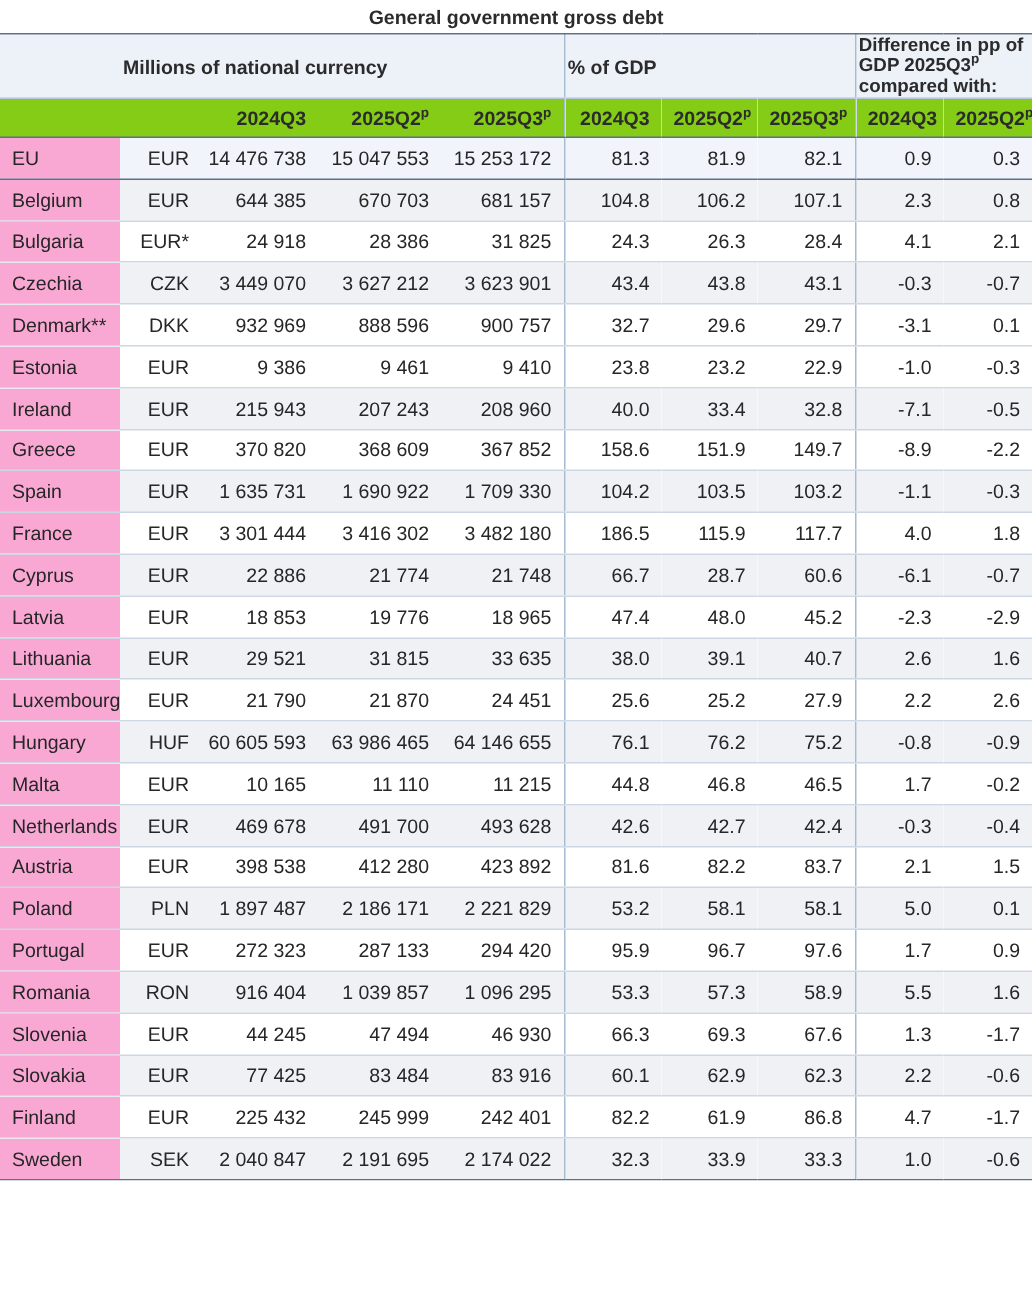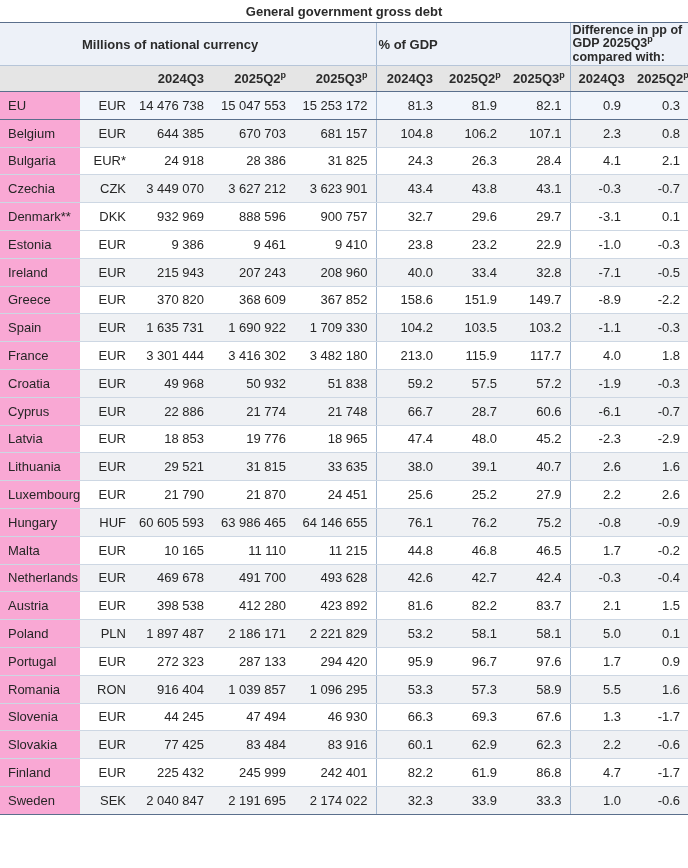--- a/index.html
+++ b/index.html
@@ -16,21 +16,21 @@
   
   tr.ghead th{
     background:#edf1f8;font-weight:bold;font-size:13px;color:#2b2b2b;
     height:42px;vertical-align:middle;text-align:left;
     border-bottom:1px solid #b6c5d8;padding:0 2px;
   }
   tr.ghead th.diff-head{font-size:12.5px;line-height:13.5px;}
 
   
   tr.qhead th{
-    background:#e5e5e5;font-weight:bold;font-size:13px;color:#2b2b2b;
+    background:#84cc16;font-weight:bold;font-size:13px;color:#2b2b2b;
     height:25px;vertical-align:middle;text-align:right;padding:0 8px;
     border-bottom:1px solid #5a6f8c;
   }
 
   
   tr.data td{height:26.8px;vertical-align:middle;border-bottom:1px solid #cdd7e3;}
   tr.data:last-child td{border-bottom:1px solid #5a6f8c;}
   td.country{background:#f9a8d4;text-align:left;padding:0 4px 0 8px;}
   td.cur{text-align:right;padding:0 4px 0 6px;}
   td.num{text-align:right;padding:0 8px;}
@@ -194,37 +194,25 @@
         <td class="num">103.2</td>
         <td class="num sep">-1.1</td>
         <td class="num">-0.3</td>
       </tr>
       <tr class="data plain">
         <td class="country">France</td>
         <td class="cur">EUR</td>
         <td class="num">3 301 444</td>
         <td class="num">3 416 302</td>
         <td class="num">3 482 180</td>
-        <td class="num sep">213.0</td>
+        <td class="num sep">186.5</td>
         <td class="num">115.9</td>
         <td class="num">117.7</td>
         <td class="num sep">4.0</td>
         <td class="num">1.8</td>
-      </tr>
-      <tr class="data stripe">
-        <td class="country">Croatia</td>
-        <td class="cur">EUR</td>
-        <td class="num">49 968</td>
-        <td class="num">50 932</td>
-        <td class="num">51 838</td>
-        <td class="num sep">59.2</td>
-        <td class="num">57.5</td>
-        <td class="num">57.2</td>
-        <td class="num sep">-1.9</td>
-        <td class="num">-0.3</td>
       </tr>
       <tr class="data stripe">
         <td class="country">Cyprus</td>
         <td class="cur">EUR</td>
         <td class="num">22 886</td>
         <td class="num">21 774</td>
         <td class="num">21 748</td>
         <td class="num sep">66.7</td>
         <td class="num">28.7</td>
         <td class="num">60.6</td>

